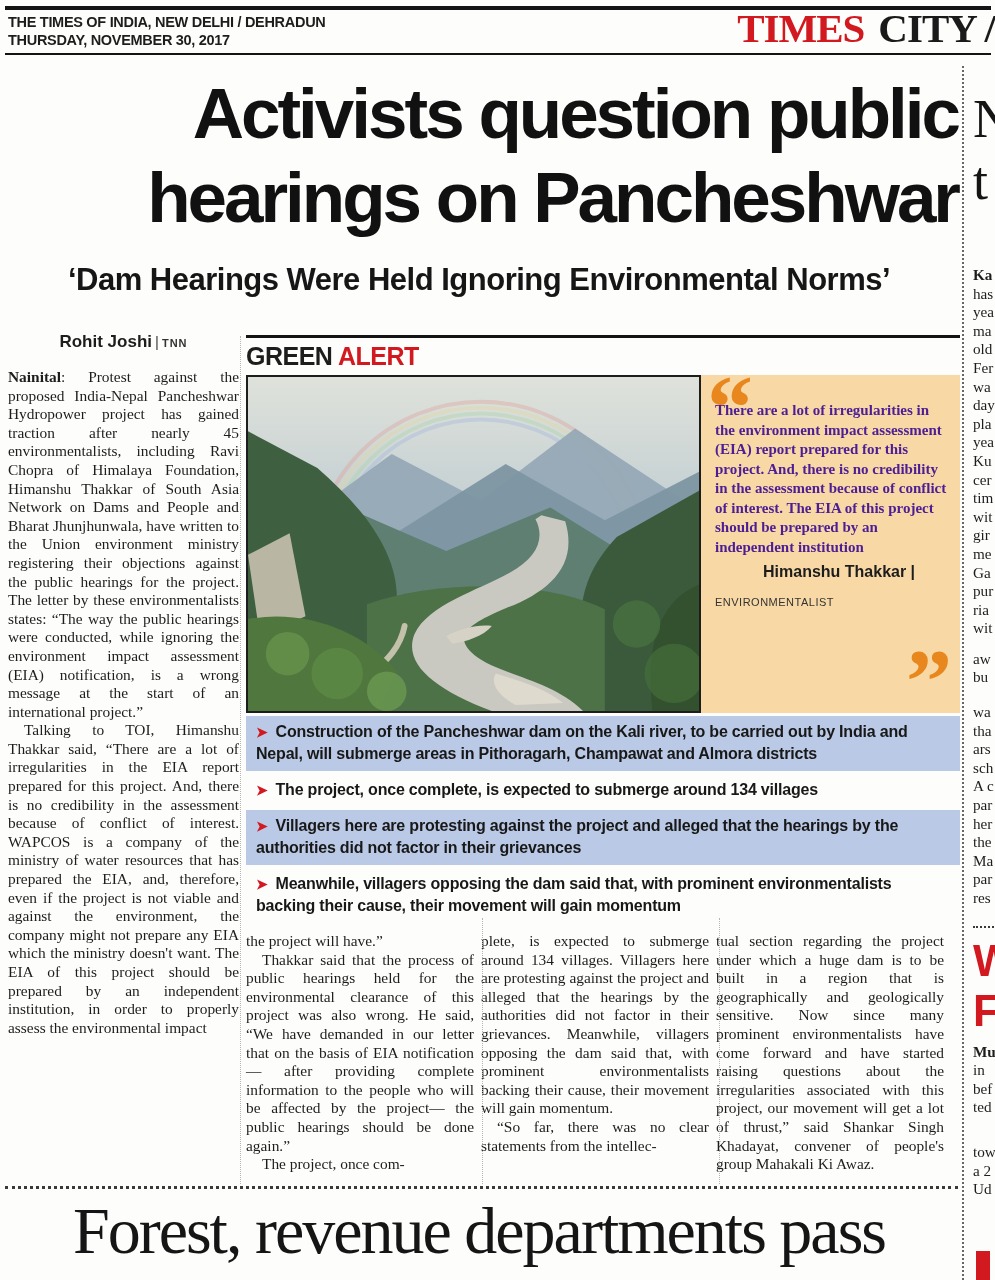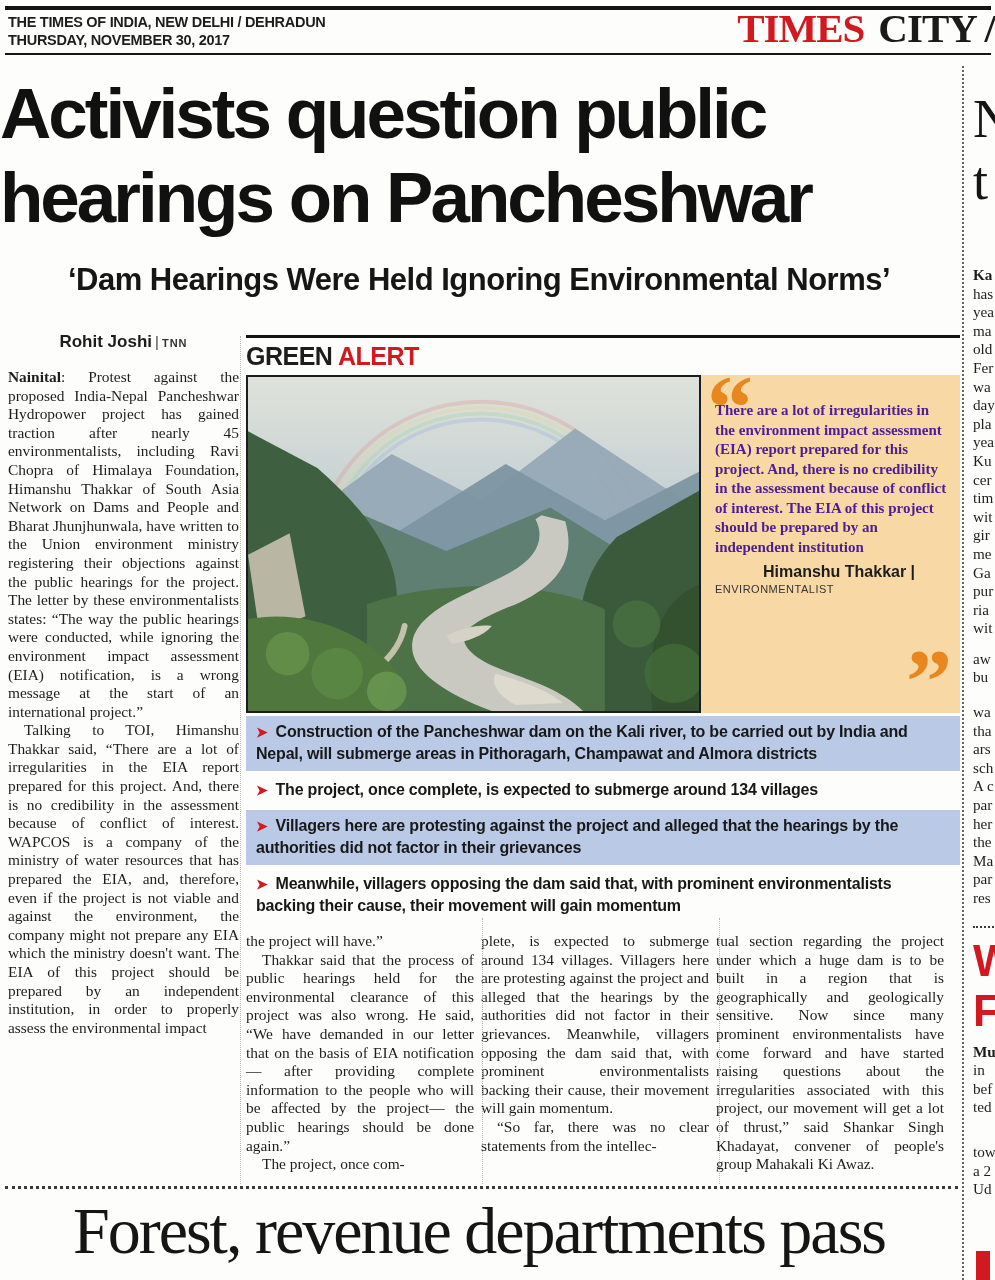--- a/index.html
+++ b/index.html
@@ -11,21 +11,21 @@
   
   .rule-thick { position:absolute; left:5px; top:6px; width:986px; height:4px; background:#141414; }
   .rule-thin  { position:absolute; left:5px; top:53px; width:986px; height:2px; background:#141414; }
   .ed-lines { position:absolute; left:8px; top:13px; font-family:"Liberation Sans",sans-serif;
               font-weight:bold; font-size:14.5px; line-height:18px; letter-spacing:-0.3px; }
   .section-title { position:absolute; right:0px; top:6px; font-family:"Liberation Serif",serif;
                    font-weight:900; font-size:41px; line-height:44px; letter-spacing:-1px; white-space:nowrap; }
   .section-title .times { color:#d31920; margin-right:14px; }
   .section-title .city { color:#1a1a1a; }
   
-  .headline { position:absolute; left:0; top:72px; width:958px; text-align:left;
+  .headline { position:absolute; left:0; top:72px; width:958px; text-align:right;
               font-family:"Liberation Sans",sans-serif; font-weight:bold;
               font-size:71px; line-height:84px; letter-spacing:-3px; color:#111; }
   .subheadline { position:absolute; left:0; top:262px; width:958px; text-align:center;
                  font-family:"Liberation Sans",sans-serif; font-weight:bold;
                  font-size:31px; letter-spacing:-0.5px; color:#161616; }
   
   .col1 { position:absolute; left:8px; top:332px; width:231px; }
   .byline { text-align:center; font-family:"Liberation Sans",sans-serif; margin-bottom:16px; }
   .byline .name { font-weight:bold; font-size:17px; }
   .byline .sep { font-weight:normal; color:#444; font-size:15px; margin:0 3px; }
@@ -47,21 +47,21 @@
   .quote-box { flex:1; background:#f8d9a6; position:relative; padding:26px 10px 8px 14px; overflow:hidden; }
   .quote-text { position:relative; font-family:Liberation Serif, serif; font-weight:bold;
                 font-size:15px; line-height:19.5px; color:#4c1d95; z-index:1; }
   .quote-open { position:absolute; left:6px; top:-14px; font-family:"Liberation Serif",serif;
                 font-weight:bold; font-size:92px; line-height:92px; color:#e8871e; z-index:0; }
   .quote-close { position:absolute; right:8px; bottom:2px; font-family:"Liberation Serif",serif;
                  font-weight:bold; font-size:92px; line-height:60px; color:#e8871e; z-index:0; }
   .quote-attrib { position:relative; margin-top:6px; z-index:1; }
   .quote-attrib .name { font-family:"Liberation Sans",sans-serif; font-weight:bold; font-size:16px;margin-left:48px; }
   .quote-attrib .role { display:block; font-family:"Liberation Sans",sans-serif; font-size:11px;
-                        letter-spacing:0.5px; color:#333; margin-top:2px; }
+                        letter-spacing:0.5px; color:#333; margin-top:15px; }
   
   .bullets { margin-top:3px; }
   .bullet { padding:5px 10px 6px 10px; margin-top:3px; font-family:"Liberation Sans",sans-serif;
             font-weight:bold; font-size:16px; line-height:22px; letter-spacing:-0.2px; color:#181818; }
   .bullet.hl { background:#bac9e5; }
   .bullet .arrow { color:#d31920; margin-right:8px; font-size:14px; }
   
   .cols { display:flex; gap:7px; margin-top:9px; }
   .bcol { width:228px; font-size:15.4px; line-height:18.6px; text-align:justify; }
   .bcol p + p { text-indent:16px; }

